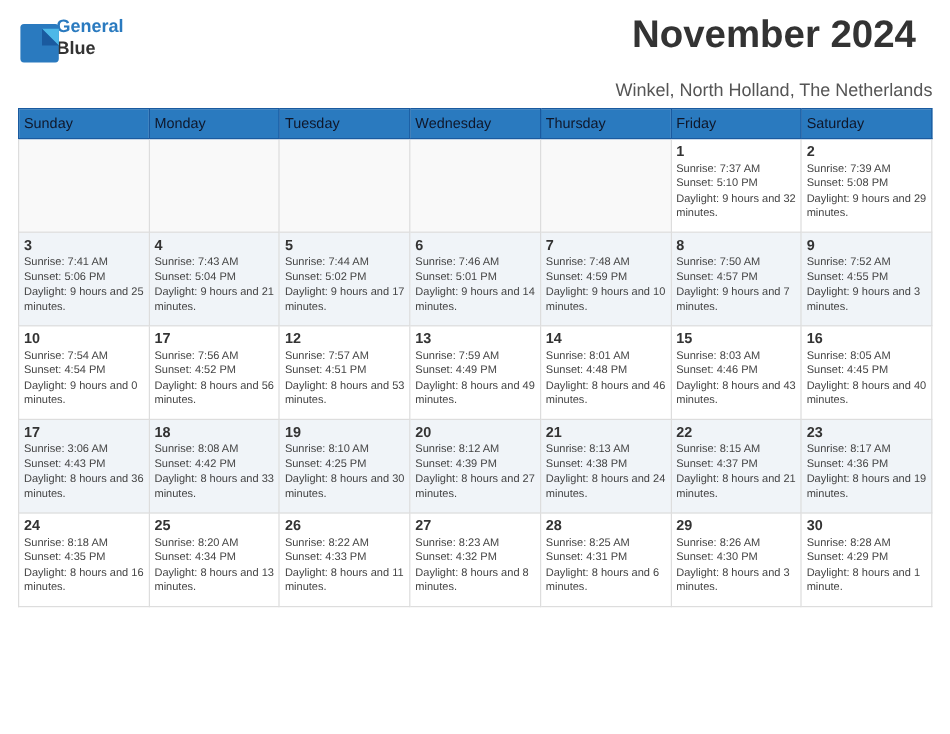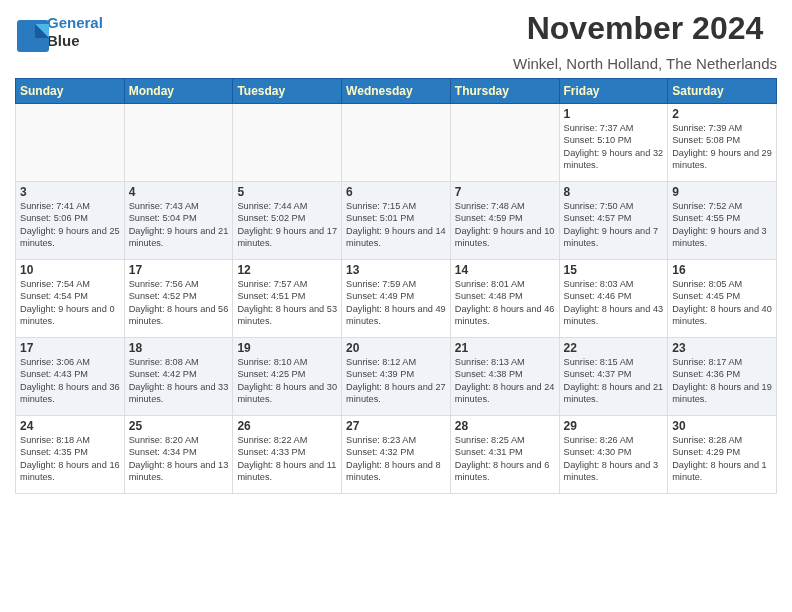--- a/index.html
+++ b/index.html
@@ -36,32 +36,32 @@
       text-align: center;
     }
     .month-title {
       font-size: 32px;
       font-weight: bold;
       color: #333;
     }
     .location-title {
       font-size: 15px;
       color: #555;
-      margin-top: 8px;
+      margin-top: 20px;
     }
     .calendar-table {
       width: 100%;
       border-collapse: collapse;
       table-layout: fixed;
     }
     .calendar-table th {
       background-color: #2a7abf;
-      color: #fef9c3;
+      color: #0f172a;
       font-size: 12px;
-      font-weight: bold;
+      font-weight: normal;
       padding: 5px 4px;
       text-align: left;
       border: 1px solid #1a5a9f;
     }
     .calendar-table td {
       vertical-align: top;
       font-size: 9.5px;
       color: #333;
       padding: 3px 4px;
       border: 1px solid #ddd;
@@ -159,21 +159,21 @@
 Daylight: 9 hours and 21 minutes.</div>
           </td>
           <td>
             <span class="day-number">5</span>
             <div class="day-info">Sunrise: 7:44 AM
 Sunset: 5:02 PM
 Daylight: 9 hours and 17 minutes.</div>
           </td>
           <td>
             <span class="day-number">6</span>
-            <div class="day-info">Sunrise: 7:15 AM
+            <div class="day-info">Sunrise: 7:46 AM
 Sunset: 5:01 PM
 Daylight: 9 hours and 14 minutes.</div>
           </td>
           <td>
             <span class="day-number">7</span>
             <div class="day-info">Sunrise: 7:48 AM
 Sunset: 4:59 PM
 Daylight: 9 hours and 10 minutes.</div>
           </td>
           <td>

